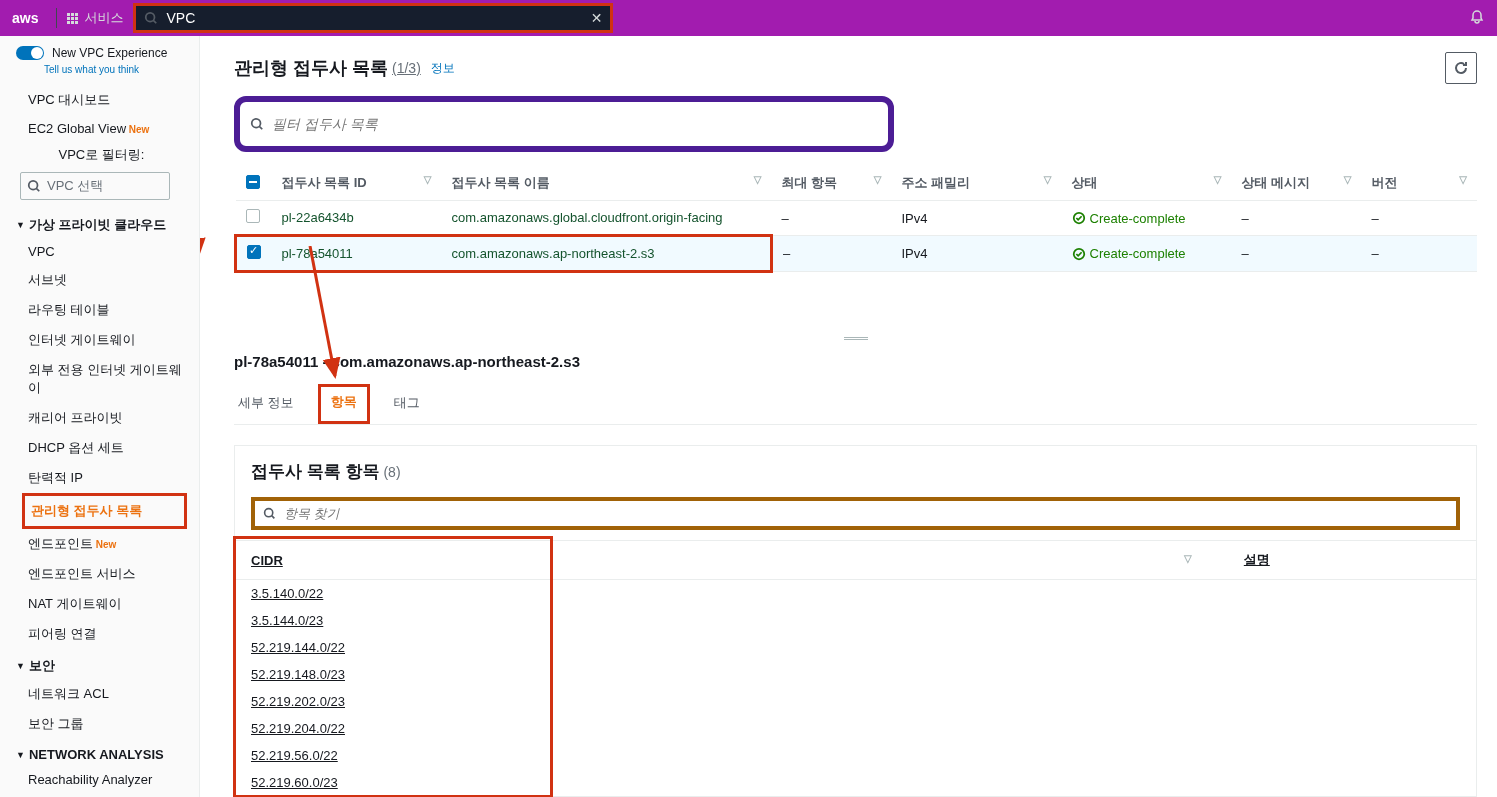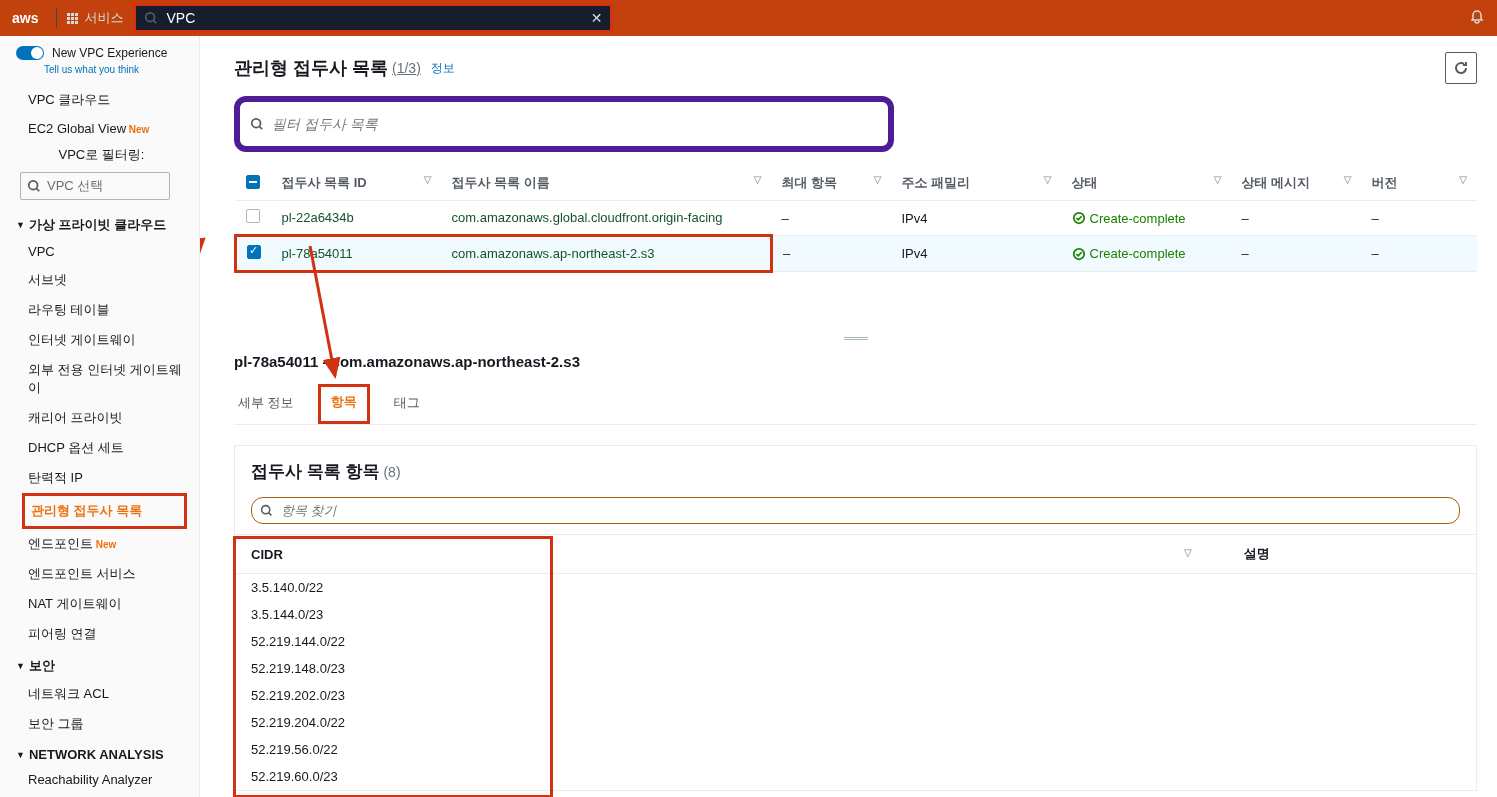--- a/index.html
+++ b/index.html
@@ -1,19 +1,19 @@
 <!DOCTYPE html>
 <html><head>
 <meta charset="utf-8">
 <style>
 * { margin: 0; padding: 0; box-sizing: border-box; font-family: "Amazon Ember", "Helvetica Neue", Arial, sans-serif; }
 body { background: #fff; color: #16191f; font-size: 14px; overflow: hidden; }
 
 
-.topnav { height: 36px; background: #c2410c; display: flex; align-items: center; padding: 0 12px; color: #d5dbdb; }
+.topnav { height: 36px; background: #a21caf; display: flex; align-items: center; padding: 0 12px; color: #d5dbdb; }
 .aws-logo { color: #ff9900; font-weight: bold; font-size: 14px; margin-right: 8px; display: flex; align-items: center; }
 .aws-logo span { color: #fff; }
 .divider { width: 1px; height: 20px; background: #414750; margin: 0 10px; }
 .services { display: flex; align-items: center; gap: 6px; cursor: pointer; font-size: 13px; }
 .grid-icon { display: inline-grid; grid-template-columns: repeat(3, 3px); grid-template-rows: repeat(3, 3px); gap: 1px; }
 .grid-icon i { background: #d5dbdb; width: 3px; height: 3px; }
 .search-box { margin-left: 10px; display: flex; align-items: center; background: #161e2d; border: 3px solid #d13212; padding: 2px 8px; height: 30px; width: 480px; position: relative; }
 .search-box svg { width: 14px; height: 14px; }
 .search-box input { background: transparent; border: none; color: #fff; margin-left: 8px; flex: 1; outline: none; font-size: 14px; }
 .search-box .clear { position: absolute; right: 8px; color: #d5dbdb; cursor: pointer; }
@@ -82,25 +82,25 @@
 .detail-h { font-weight: 700; font-size: 15px; padding: 10px 0 6px; }
 .tabs { display: flex; gap: 20px; border-bottom: 1px solid #eaeded; margin-top: 8px; }
 .tab { padding: 10px 4px; font-size: 13px; color: #545b64; cursor: pointer; border-bottom: 2px solid transparent; }
 .tab.active { color: #ec7211; border-bottom-color: #ec7211; font-weight: 600; }
 .tab.hl { border: 3px solid #d13212; padding: 6px 10px; }
 
 .card { border: 1px solid #eaeded; margin-top: 20px; }
 .card-h { padding: 14px 16px; display: flex; align-items: baseline; }
 .card-h h2 { font-size: 17px; font-weight: 700; }
 .card-h .cnt { font-weight: 400; color: #687078; margin-left: 4px; }
-.card-filter { margin: 0 16px 10px; display: flex; align-items: center; border: 1px solid #a16207; border-radius: 12px; padding: 5px 8px; }
+.card-filter { margin: 0 16px 10px; display: flex; align-items: center; border: 4px solid #a16207; border-radius: 0; padding: 5px 8px; }
 .card-filter svg { width: 13px; height: 13px; }
 .card-filter input { border: none; outline: none; margin-left: 8px; flex: 1; font-style: italic; color: #687078; font-size: 13px; }
 
-table.cidr { width: 100%; border-collapse: collapse; font-size: 13px; }
+table.cidr { width: 100%; border-collapse: collapse; font-size: 13px; text-decoration: underline; }
 table.cidr th { text-align: left; padding: 10px 16px; font-weight: 700; color: #16191f; border-top: 1px solid #eaeded; border-bottom: 1px solid #eaeded; }
 table.cidr th .sort { float: right; color: #aab7b8; font-size: 10px; margin-right: 20px; }
 table.cidr td { padding: 6px 16px; }
 .cidr-highlight-box { border: 3px solid #d13212; position: absolute; pointer-events: none; }
 
 
 .arrow { position: absolute; pointer-events: none; z-index: 20; }
 
 svg.mag path { stroke: #545b64; stroke-width: 2; fill: none; }
 svg.refresh-i path { stroke: #545b64; stroke-width: 2; fill: none; }
@@ -146,21 +146,21 @@
 
 <div class="layout">
 
   <div class="sidebar">
     <div class="toggle-row">
       <div class="toggle"></div>
       <span class="toggle-label">New VPC Experience</span>
     </div>
     <div class="tell">Tell us what you think</div>
 
-    <a class="item">VPC 클라우드</a>
+    <a class="item">VPC 대시보드</a>
     <a class="item new">EC2 Global View</a>
     <div class="filter-label">VPC로 필터링:</div>
     <div class="vpc-filter">
       <svg class="mag" viewBox="0 0 16 16">
           <path d="M7 12A5 5 0 1 0 7 2a5 5 0 0 0 0 10zM11 11l3 3"></path>
         </svg>
       <span>VPC 선택</span>
     </div>
 
     <div class="section-h">가상 프라이빗 클라우드</div>

